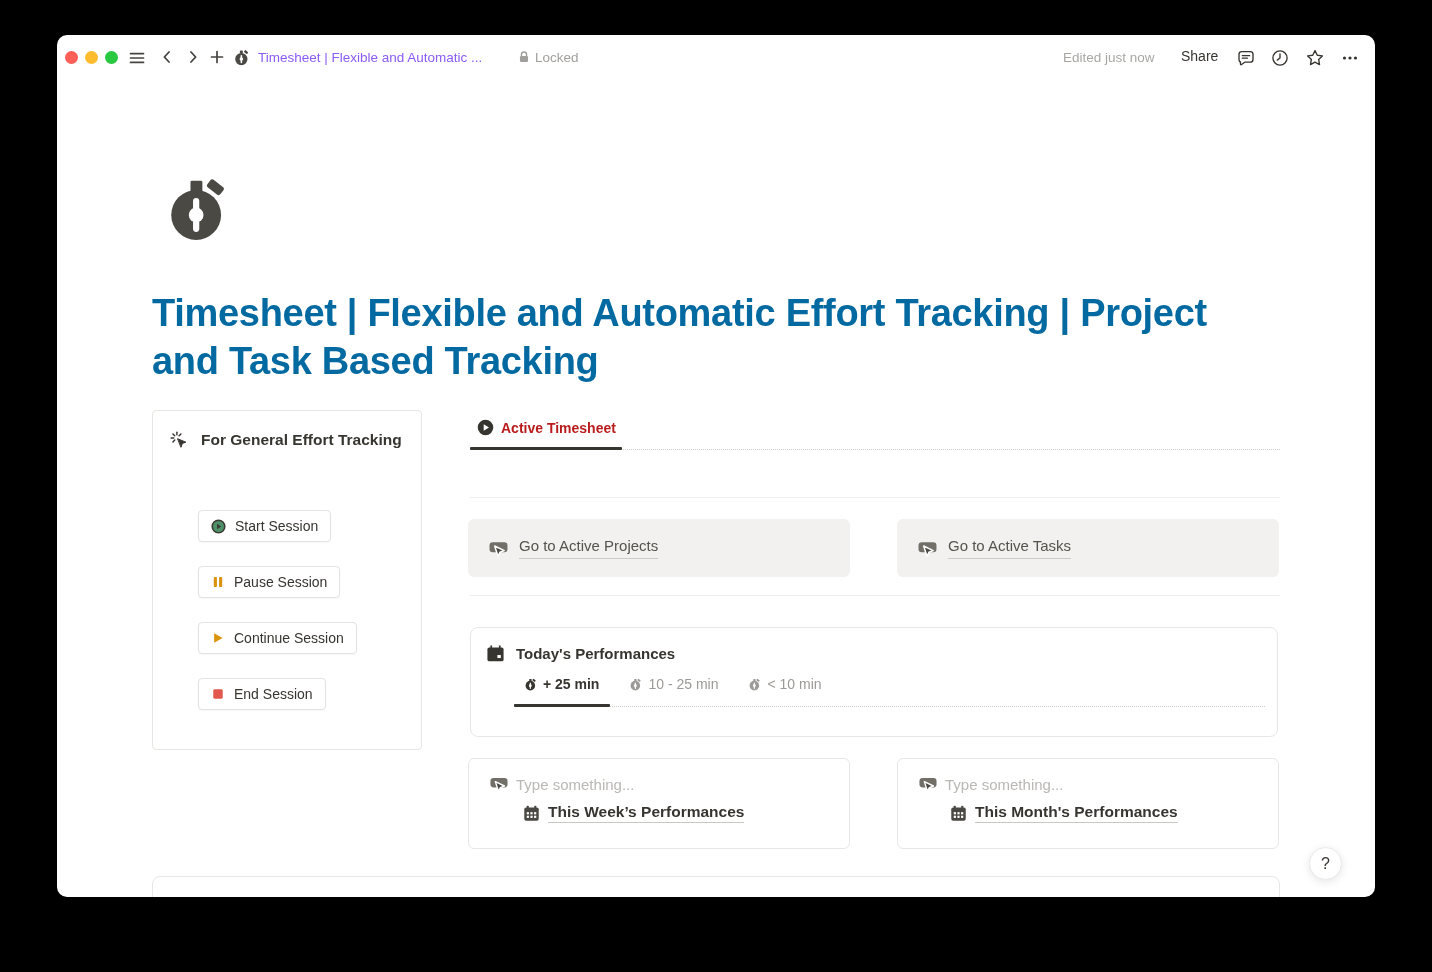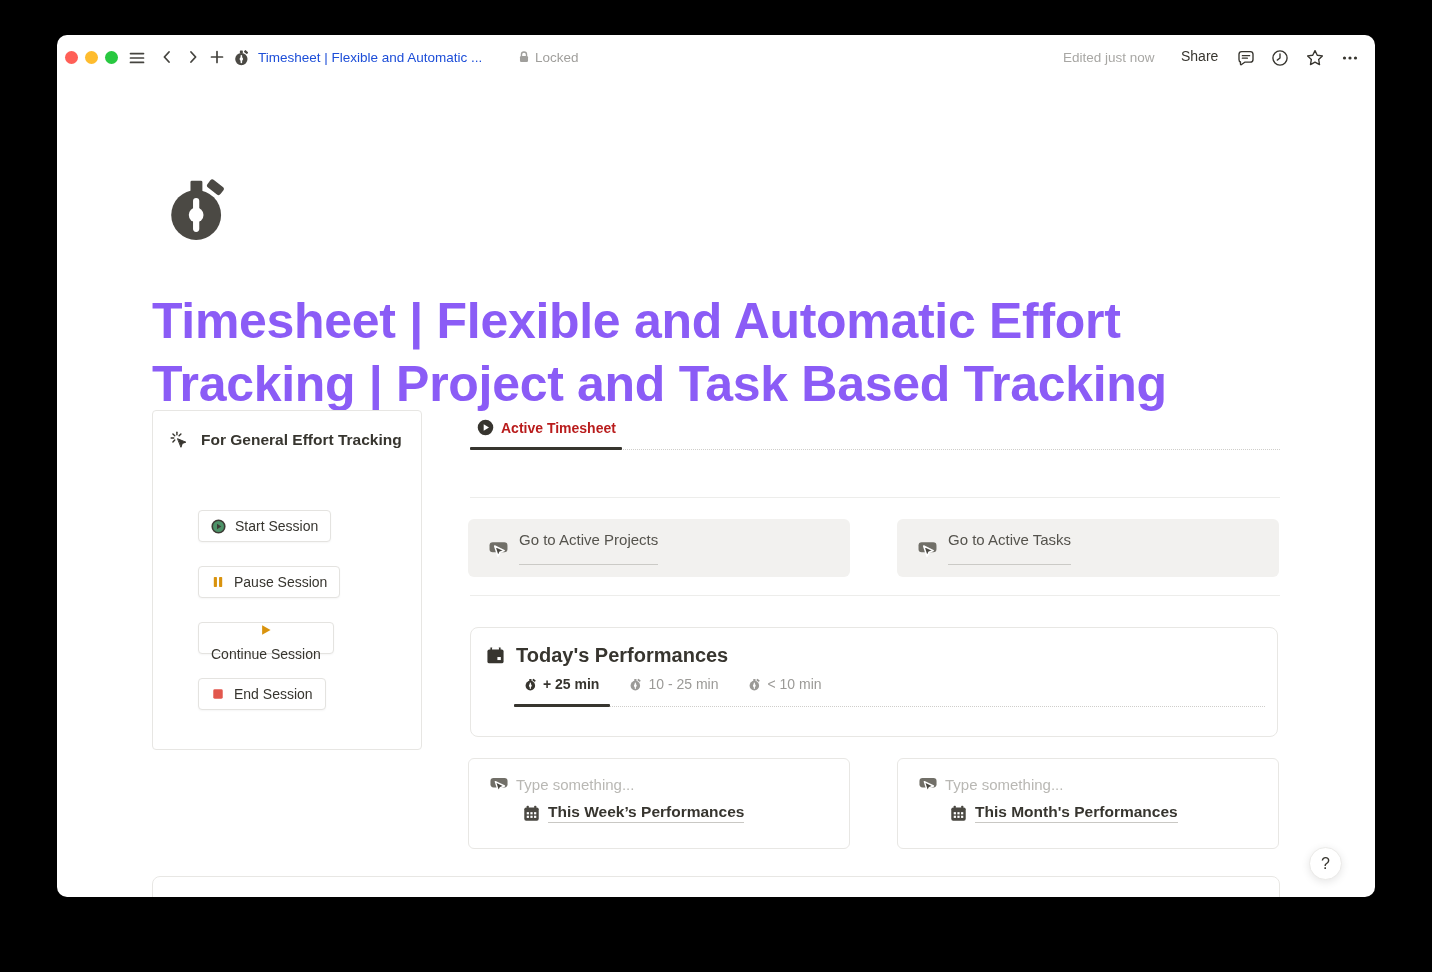--- a/index.html
+++ b/index.html
@@ -7,50 +7,50 @@
   .window {
     position:absolute; left:57px; top:35px; width:1318px; height:862px;
     background:#ffffff; border-radius:10px; overflow:hidden; color:#37352f;
   }
   .abs { position:absolute; }
   .dot { width:13px; height:13px; border-radius:50%; display:inline-block; }
   .tb-btn { background:none; border:none; cursor:pointer; display:flex; align-items:center; justify-content:center; color:#45443f; padding:0; }
   svg { display:block; }
 
   
-  .titlebar-title { font-size:13.5px; font-weight:500; color:#1d4ed8; white-space:nowrap; }
+  .titlebar-title { font-size:13.5px; font-weight:500; color:#8b5cf6; white-space:nowrap; }
   .locked-wrap { display:flex; align-items:center; gap:4px; color:#a09f9c; font-size:13.5px; }
   .edited { font-size:13.5px; color:#a8a7a4; white-space:nowrap; }
   .share-btn { font-size:14px; font-weight:500; color:#37352f; background:none; border:none; cursor:pointer; }
 
   
-  .page-h1 { font-size:50px; line-height:1.25; font-weight:700; letter-spacing:-0.3px; color:#8b5cf6; }
+  .page-h1 { font-size:38px; line-height:1.25; font-weight:700; letter-spacing:-0.3px; color:#0369a1; }
 
   .callout-card { border:1px solid #e7e6e3; border-radius:4px; background:#fff; }
   .callout-head { display:flex; align-items:center; gap:12px; font-size:15.5px; font-weight:700; color:#37352f; white-space:nowrap; }
   .session-btn {
     display:inline-flex; align-items:center; gap:9px; height:32px; padding:0 12px;
     background:#fff; border:1px solid #e4e3e0; border-radius:4px;
     box-shadow:0 1px 2px rgba(15,15,15,.04); font-size:14px; font-weight:500; color:#37352f;
     cursor:pointer; white-space:nowrap; font-family:inherit;
   }
 
   .view-tab { display:flex; align-items:center; gap:7px; font-size:14px; font-weight:600; color:#b91c1c; cursor:pointer; }
   .rule { background:#ededeb; height:1px; }
   .dotted-rule { border-top:1px dotted #cfcecb; height:0; }
   .tab-underline { background:#37352f; height:3px; border-radius:1px; }
 
   .goto-box {
     background:#f2f1ef; border-radius:6px; display:flex; align-items:center; gap:10px;
     padding-left:20px; cursor:pointer;
   }
-  .goto-label { font-size:15px; font-weight:500; color:#55534d; border-bottom:1px solid #cbcac6; padding-bottom:16px; white-space:nowrap; }
+  .goto-label { font-size:15px; font-weight:500; color:#55534d; border-bottom:1px solid #cbcac6; padding-bottom:4px; white-space:nowrap; }
 
   .today-box { border:1px solid #e8e7e4; border-radius:8px; background:#fff; }
-  .today-head { display:flex; align-items:center; gap:11px; font-size:20px; font-weight:700; color:#37352f; }
+  .today-head { display:flex; align-items:center; gap:11px; font-size:15px; font-weight:700; color:#37352f; }
   .pill-row { display:flex; align-items:center; gap:10px; }
   .pill { display:flex; align-items:center; gap:6px; font-size:14px; padding:0 10px; cursor:pointer; white-space:nowrap; }
   .pill.active { color:#37352f; font-weight:600; }
   .pill.inactive { color:#9b9a97; font-weight:500; }
 
   .perf-box { border:1px solid #e8e7e4; border-radius:6px; background:#fff; }
   .type-row { display:flex; align-items:center; gap:7px; cursor:text; }
   .type-placeholder { font-size:15px; color:#b9b8b4; }
   .perf-link { display:flex; align-items:center; gap:8px; cursor:pointer; }
   .perf-link-label { font-size:15.5px; font-weight:600; color:#37352f; border-bottom:1px solid #c9c8c4; padding-bottom:1px; white-space:nowrap; }
@@ -209,21 +209,21 @@
     <button class="session-btn abs" style="left:45px; top:155px;">
       <span>
         <svg width="14" height="14" viewBox="0 0 16 16" fill="#d9930d">
           <rect x="3.2" y="2.3" width="3.6" height="11.4" rx="0.8"></rect>
           <rect x="9.2" y="2.3" width="3.6" height="11.4" rx="0.8"></rect>
         </svg>
       </span>
       <span>Pause Session</span>
     </button>
 
-    <button class="session-btn abs" style="left:45px; top:211px;flex-direction:column;">
+    <button class="session-btn abs" style="left:45px; top:211px;">
       <span>
         <svg width="14" height="14" viewBox="0 0 16 16" fill="#d9930d">
           <path d="M3.6 2.6l9.6 5.4-9.6 5.4z"></path>
         </svg>
       </span>
       <span>Continue Session</span>
     </button>
 
     <button class="session-btn abs" style="left:45px; top:267px;">
       <span>

